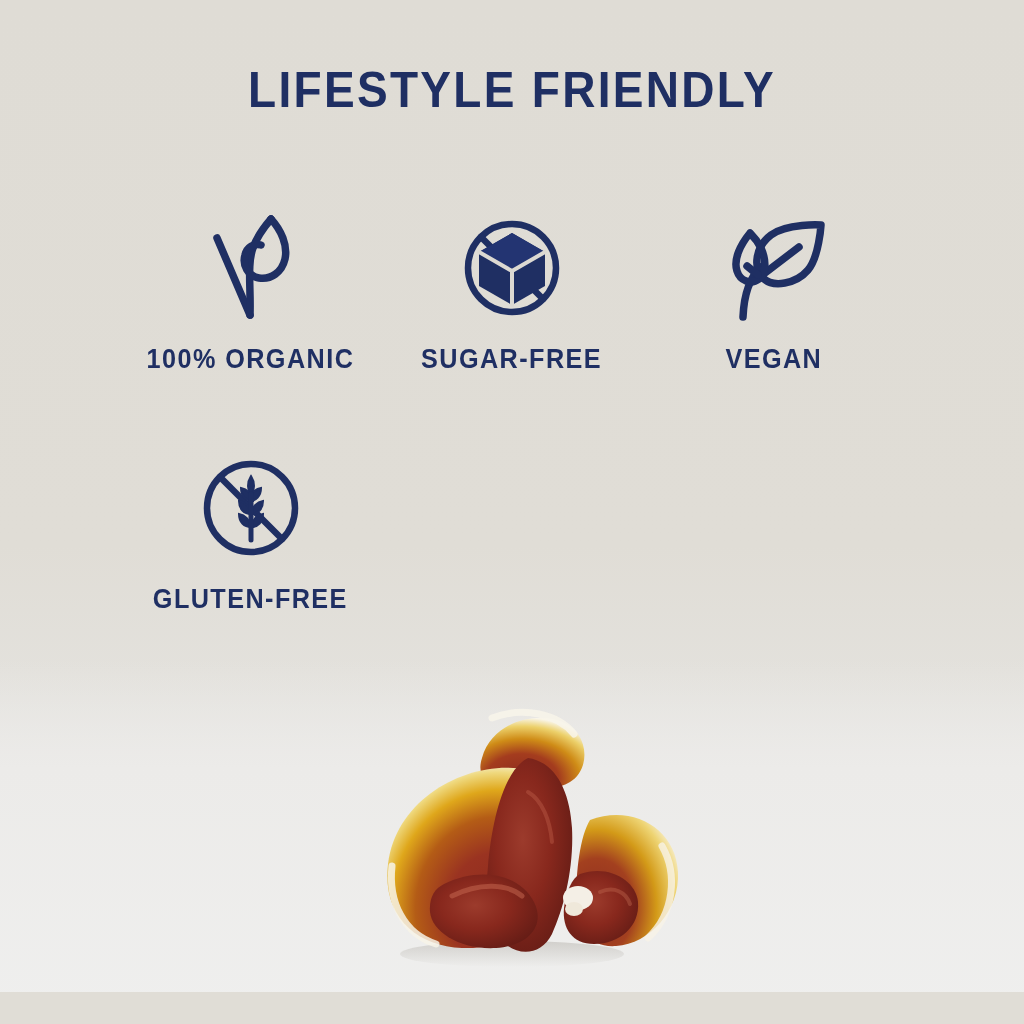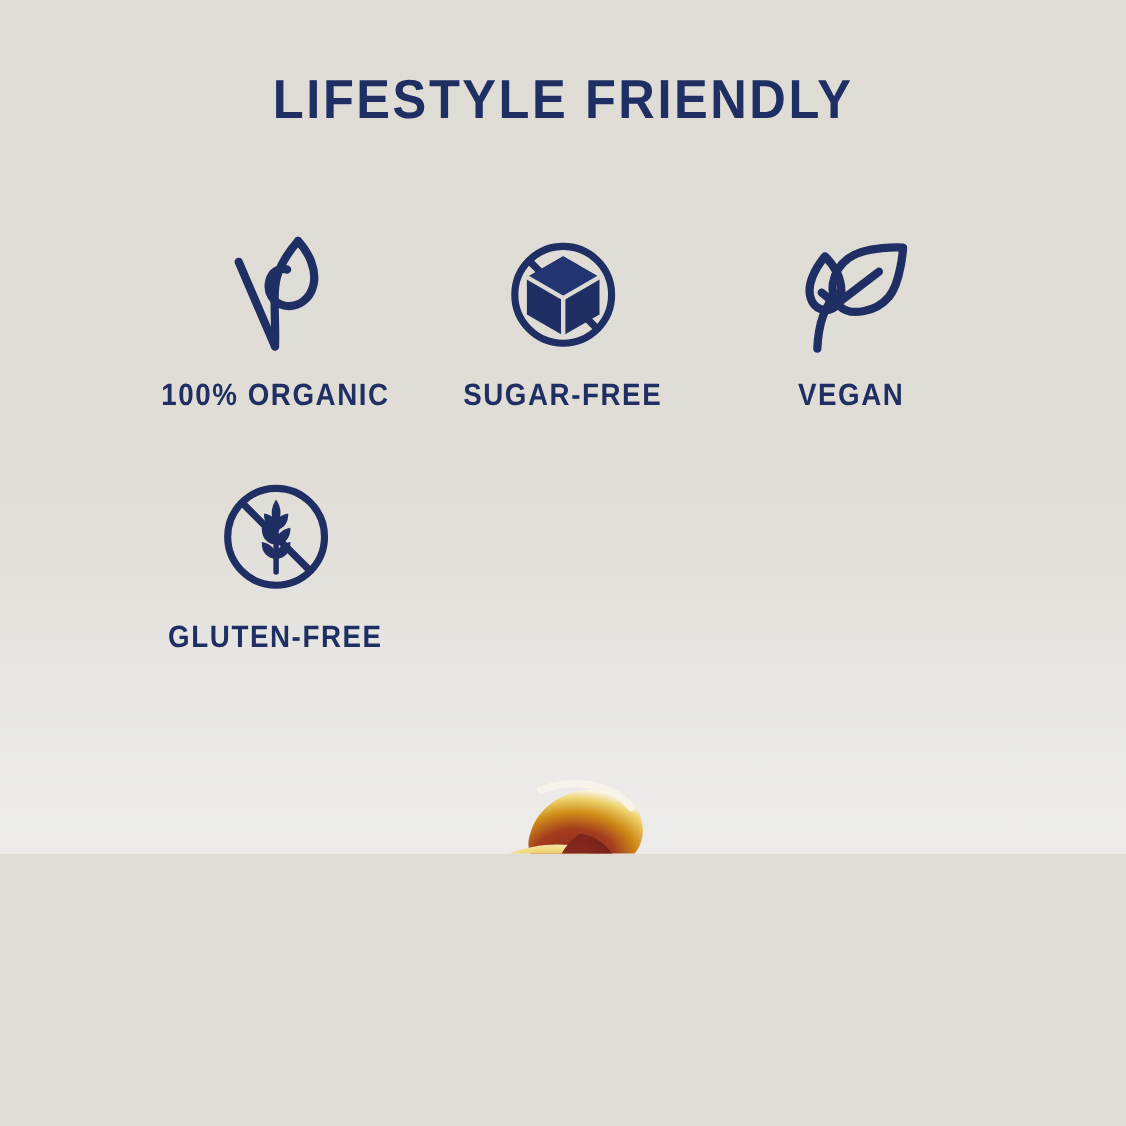--- a/index.html
+++ b/index.html
@@ -9,21 +9,21 @@
   body {
     width: 1024px;
     height: 1024px;
     overflow: hidden;
     font-family: "Liberation Sans", sans-serif;
     background: #e0ddd6;
   }
   .poster {
     position: relative;
     width: 1024px;
-    height: 776px;
+    height: 992px;
     background: linear-gradient(180deg,
         #dfdcd5 0%,
         #e0ddd6 55%,
         #e3e1dc 68%,
         #e8e7e4 80%,
         #ececeb 100%);
     overflow: hidden;
   }
 
   
@@ -45,21 +45,21 @@
 
   
   .grid {
     position: absolute;
     top: 214px;
     left: 120px;
     width: 784px;
     display: grid;
     grid-template-columns: repeat(3, 1fr);
     grid-template-rows: auto auto;
-    row-gap: 58px;
+    row-gap: 78px;
   }
   .badge {
     display: flex;
     flex-direction: column;
     align-items: center;
   }
   .badge-icon {
     height: 108px;
     display: flex;
     align-items: center;

